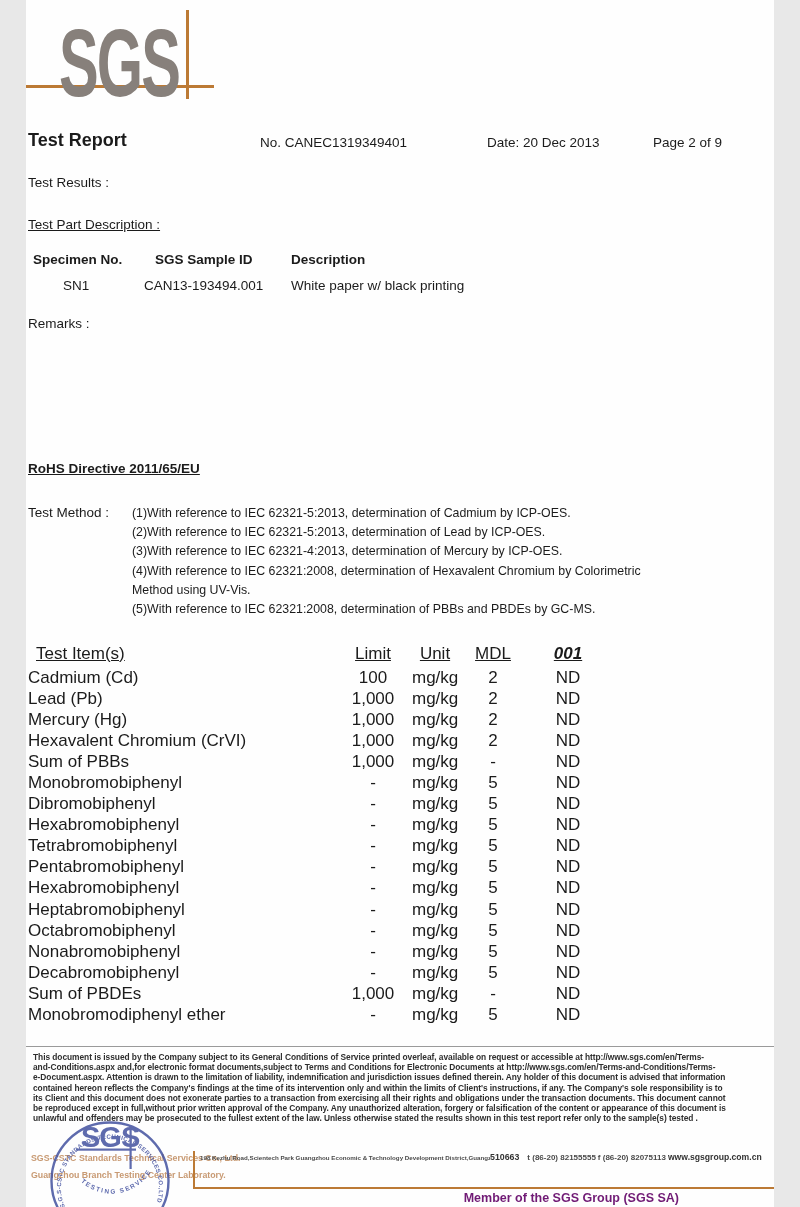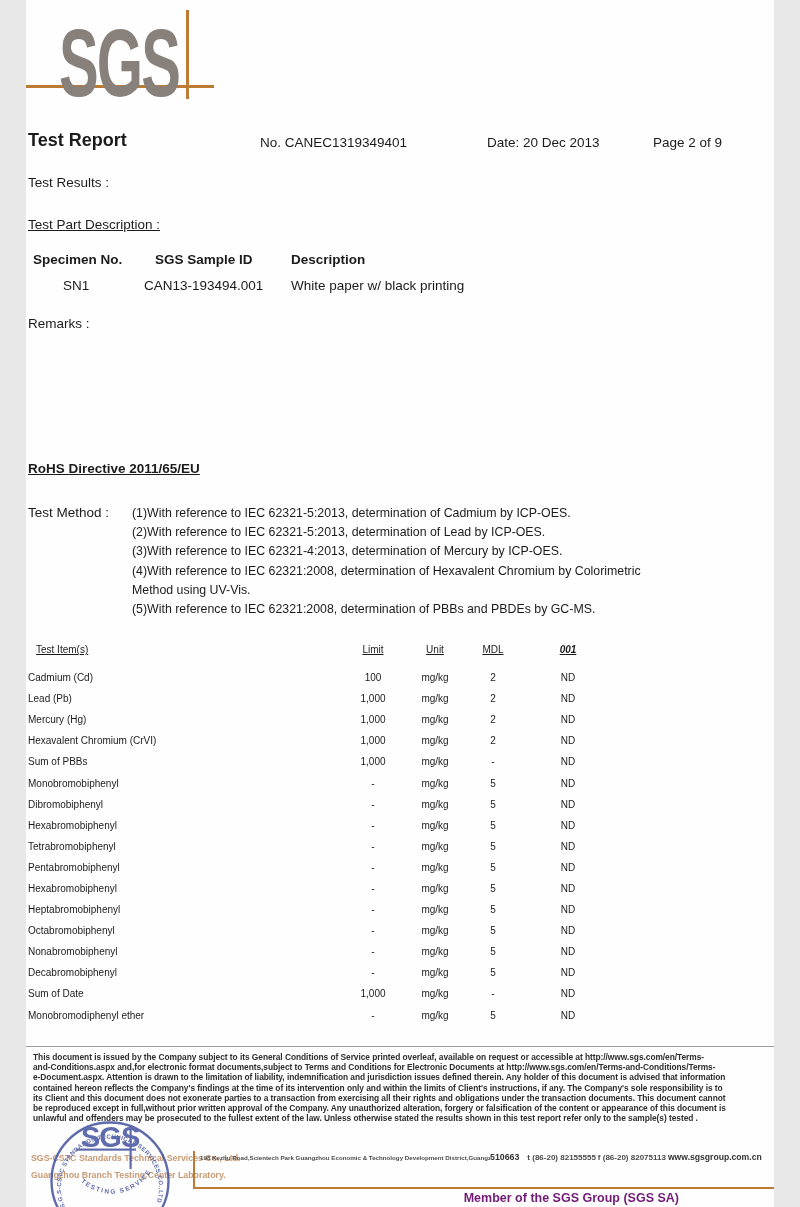--- a/index.html
+++ b/index.html
@@ -47,21 +47,21 @@
 
   .rohs-title { left:2px; top:461px; font-size:13.5px; font-weight:bold; text-decoration:underline; }
 
   .method-label { left:2px; top:505px; }
   .method-list { left:106px; top:505px; width:640px; font-size:13px;
     transform:scaleX(0.95); transform-origin:left top; }
   .method-list > div { height:19.2px; white-space:nowrap; }
 
   
   table.results { position:absolute; left:2px; top:644px; width:580px;
-    border-collapse:collapse; font-size:10px; table-layout:fixed; }
+    border-collapse:collapse; font-size:17px; table-layout:fixed; }
   table.results col.w0 { width:306px; }
   table.results col.w1 { width:78px; }
   table.results col.w2 { width:46px; }
   table.results col.w3 { width:70px; }
   table.results col.w4 { width:80px; }
   table.results th { font-weight:normal; height:23px; vertical-align:top; }
   table.results th span { text-decoration:underline; }
   table.results th.h0 { text-align:left; padding-left:8px; }
   table.results th.h1, table.results th.h2, table.results th.h3, table.results th.h4 { text-align:center; }
   table.results th.h4 span { font-style:italic; font-weight:bold; }
@@ -250,21 +250,21 @@
           <td class="c4">ND</td>
         </tr>
         <tr>
           <td class="c0">Decabromobiphenyl</td>
           <td class="c1">-</td>
           <td class="c2">mg/kg</td>
           <td class="c3">5</td>
           <td class="c4">ND</td>
         </tr>
         <tr>
-          <td class="c0">Sum of Date</td>
+          <td class="c0">Sum of PBDEs</td>
           <td class="c1">1,000</td>
           <td class="c2">mg/kg</td>
           <td class="c3">-</td>
           <td class="c4">ND</td>
         </tr>
         <tr>
           <td class="c0">Monobromodiphenyl ether</td>
           <td class="c1">-</td>
           <td class="c2">mg/kg</td>
           <td class="c3">5</td>

